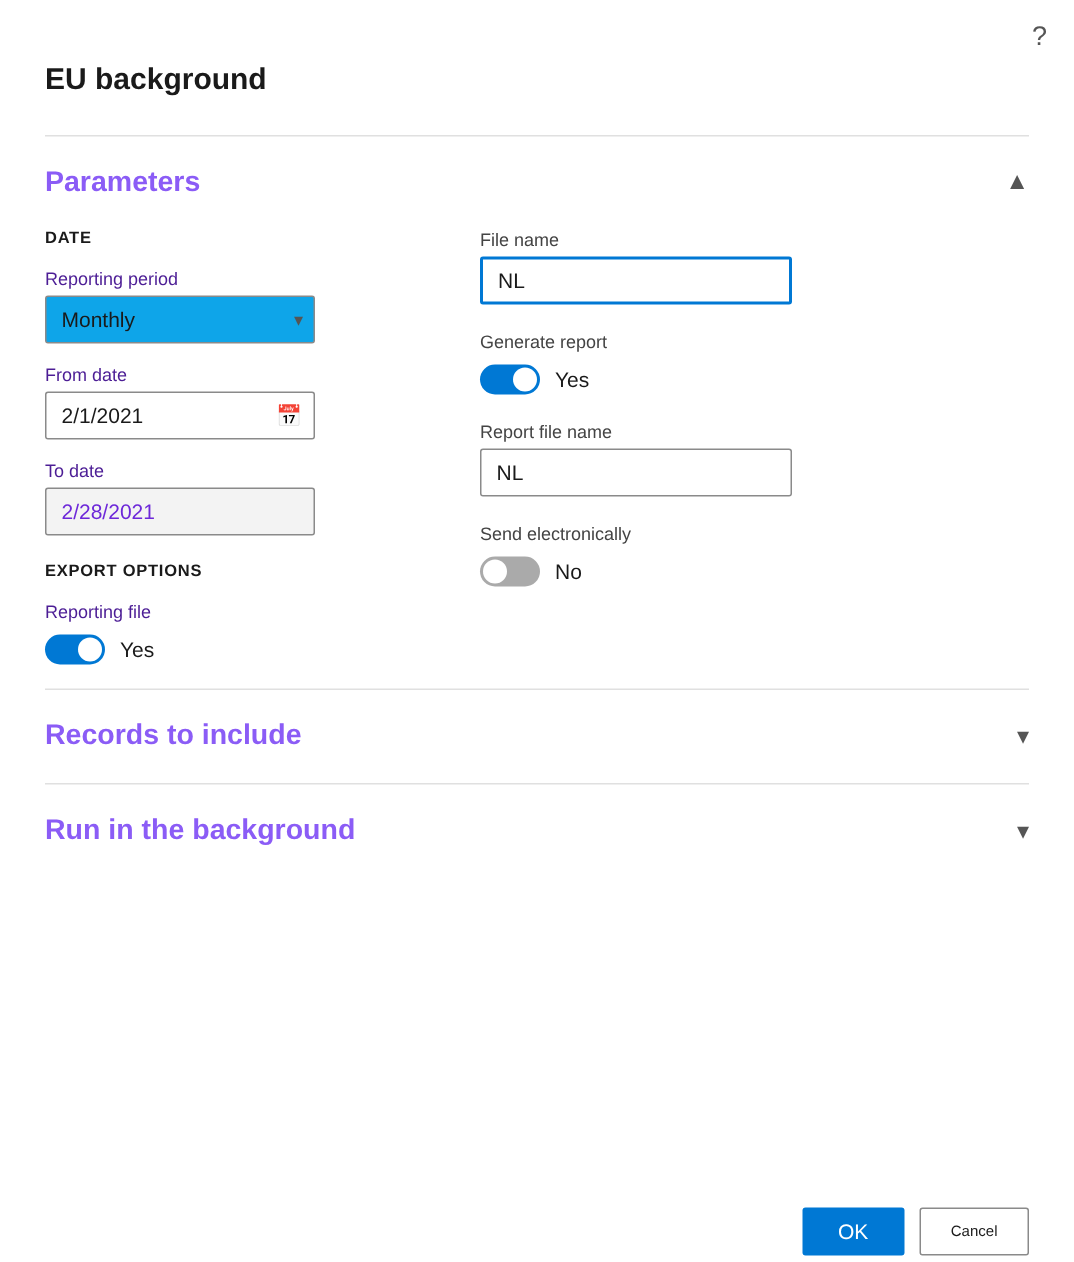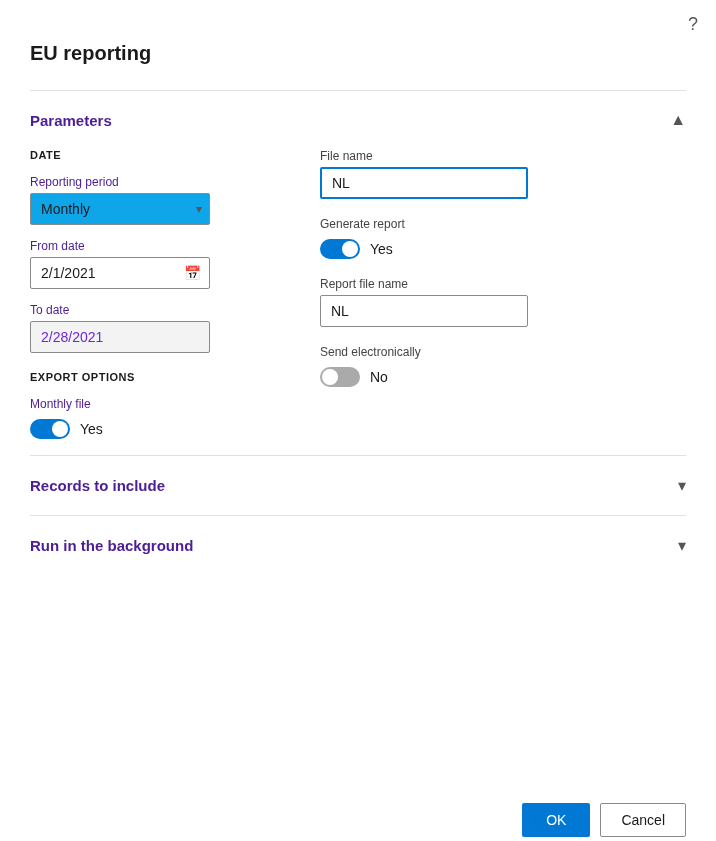--- a/index.html
+++ b/index.html
@@ -48,23 +48,23 @@
 
     .section-header {
       display: flex;
       justify-content: space-between;
       align-items: center;
       cursor: pointer;
       padding: 4px 0;
     }
 
     .section-header-title {
-      font-size: 15px;
+      font-size: 19px;
       font-weight: 600;
-      color: #4c1d95;
+      color: #8b5cf6;
     }
 
     .chevron-icon {
       font-size: 16px;
       color: #555;
     }
 
     .parameters-content {
       padding-top: 16px;
       display: flex;
@@ -255,31 +255,31 @@
       cursor: pointer;
       font-weight: 500;
     }
 
     .btn-cancel {
       background: #fff;
       color: #1a1a1a;
       border: 1px solid #8a8a8a;
       border-radius: 2px;
       padding: 8px 20px;
-      font-size: 14px;
+      font-size: 10px;
       cursor: pointer;
       font-weight: 500;
     }
   </style>
 </head>
 <body>
 
 <span class="help-icon">?</span>
 
-<h1 class="page-title">EU reporting</h1>
+<h1 class="page-title">EU background</h1>
 
 <div class="main-content">
 
   <div class="section">
     <div class="section-header">
       <span class="section-header-title">Parameters</span>
       <span class="chevron-icon">▲</span>
     </div>
 
     <div class="parameters-content">
@@ -309,21 +309,21 @@
 
         <div class="field-group">
           <div class="field-label">To date</div>
           <div class="date-input-wrapper">
             <input type="text" class="readonly" value="2/28/2021" readonly="" style="">
           </div>
         </div>
 
         <div class="export-section">
           <div class="section-label">EXPORT OPTIONS</div>
-          <div class="field-label">Monthly file</div>
+          <div class="field-label">Reporting file</div>
           <div class="toggle-row">
             <div class="toggle on">
               <div class="toggle-thumb"></div>
             </div>
             <span class="toggle-label">Yes</span>
           </div>
         </div>
       </div>
 
       <div class="right-col">

